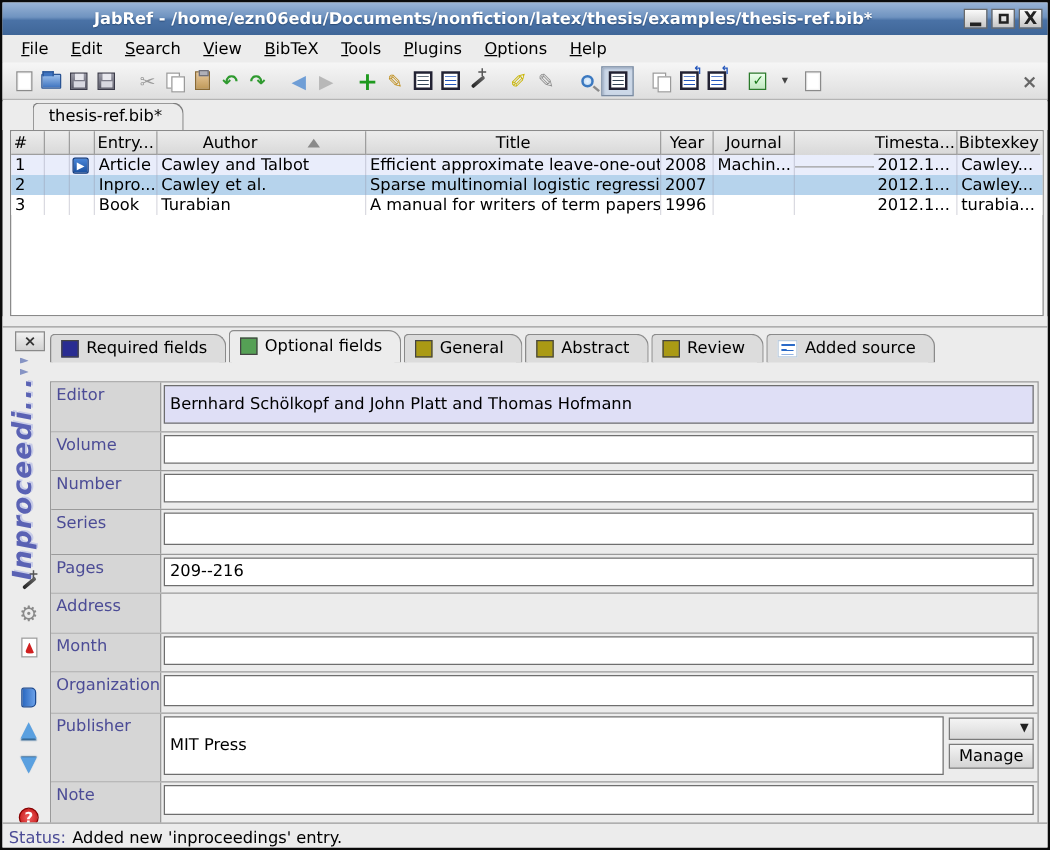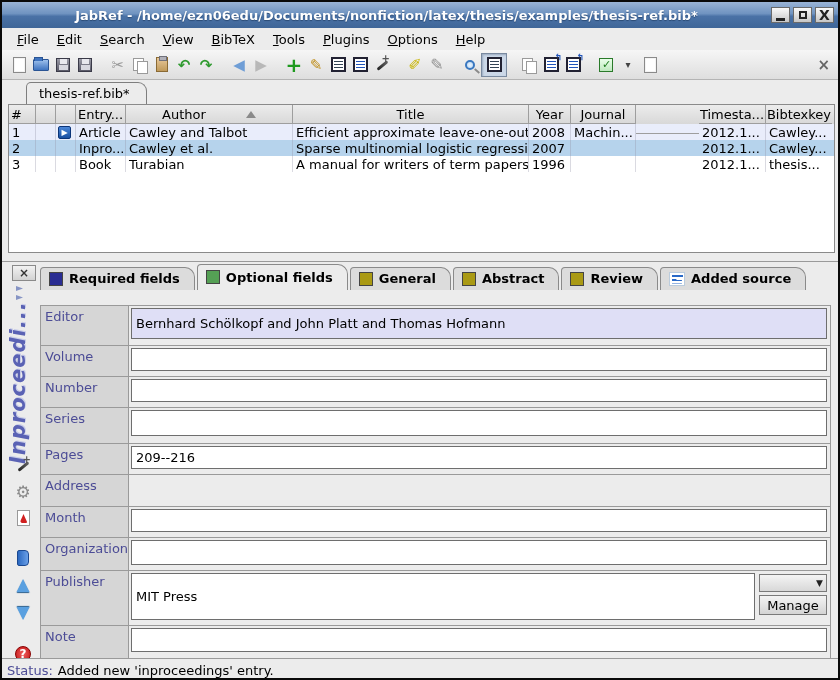--- a/index.html
+++ b/index.html
@@ -114,21 +114,21 @@
   
   .editor { position:absolute; left:0; top:259px; width:836px; height:397px;
     background:#ececec; border-top:1px solid #9a9a9a; }
   .ed-close { position:absolute; left:10px; top:3px; width:24px; height:16px;
     background:linear-gradient(#f2f2f2,#d2d2d2); border:1px solid #8a8a8a;
     display:flex; align-items:center; justify-content:center; font-size:12px; font-weight:bold; color:#333; }
   .ed-handle { position:absolute; left:14px; top:24px; }
   .ed-handle i { display:block; width:7px; height:5px; background:#8694c4; margin-bottom:4px;
     clip-path:polygon(0 0,100% 50%,0 100%); }
   
-  .ed-tabs { position:absolute; left:38px; top:2px; height:26px; display:flex; align-items:flex-end;font-weight:bold; }
+  .ed-tabs { position:absolute; left:38px; top:2px; height:26px; display:flex; align-items:flex-end; }
   .ed-tab { display:flex; align-items:center; gap:6px; padding:3px 14px 4px 8px; margin-right:2px;
     background:#dcdcdc; border:1px solid #8a8a8a; border-bottom:none;
     border-radius:4px 10px 0 0; font-size:13px; height:23px; }
   .ed-tab.active { background:#ececec; height:26px; position:relative; z-index:2; }
   .tab-sq { width:14px; height:14px; border:1px solid #444; }
   .icon-source { width:16px; height:14px; background:#fff; border:1px solid #bcd;
     position:relative; }
   .icon-source::before { content:""; position:absolute; left:2px; top:2px; width:11px; height:9px;
     background:repeating-linear-gradient(#2a6ac8 0 2px,#fff 2px 4px); clip-path:polygon(0 0,100% 0,100% 30%,40% 30%,40% 60%,90% 60%,90% 100%,0 100%); }
   
@@ -330,21 +330,21 @@
       <div class="td c0">3</div>
       <div class="td c1"></div>
       <div class="td c2"></div>
       <div class="td c3">Book</div>
       <div class="td c4">Turabian</div>
       <div class="td c5">A manual for writers of term papers...</div>
       <div class="td c6">1996</div>
       <div class="td c7"></div>
       <div class="td c8">ezn06edu</div>
       <div class="td c9">2012.1...</div>
-      <div class="td c10">thesis...</div>
+      <div class="td c10">turabia...</div>
     </div>
   </div>
 
   <div class="splitter"></div>
 
   <div class="editor">
     <div class="ed-close">×</div>
     <div class="ed-handle">
         <i></i>
         <i></i>

